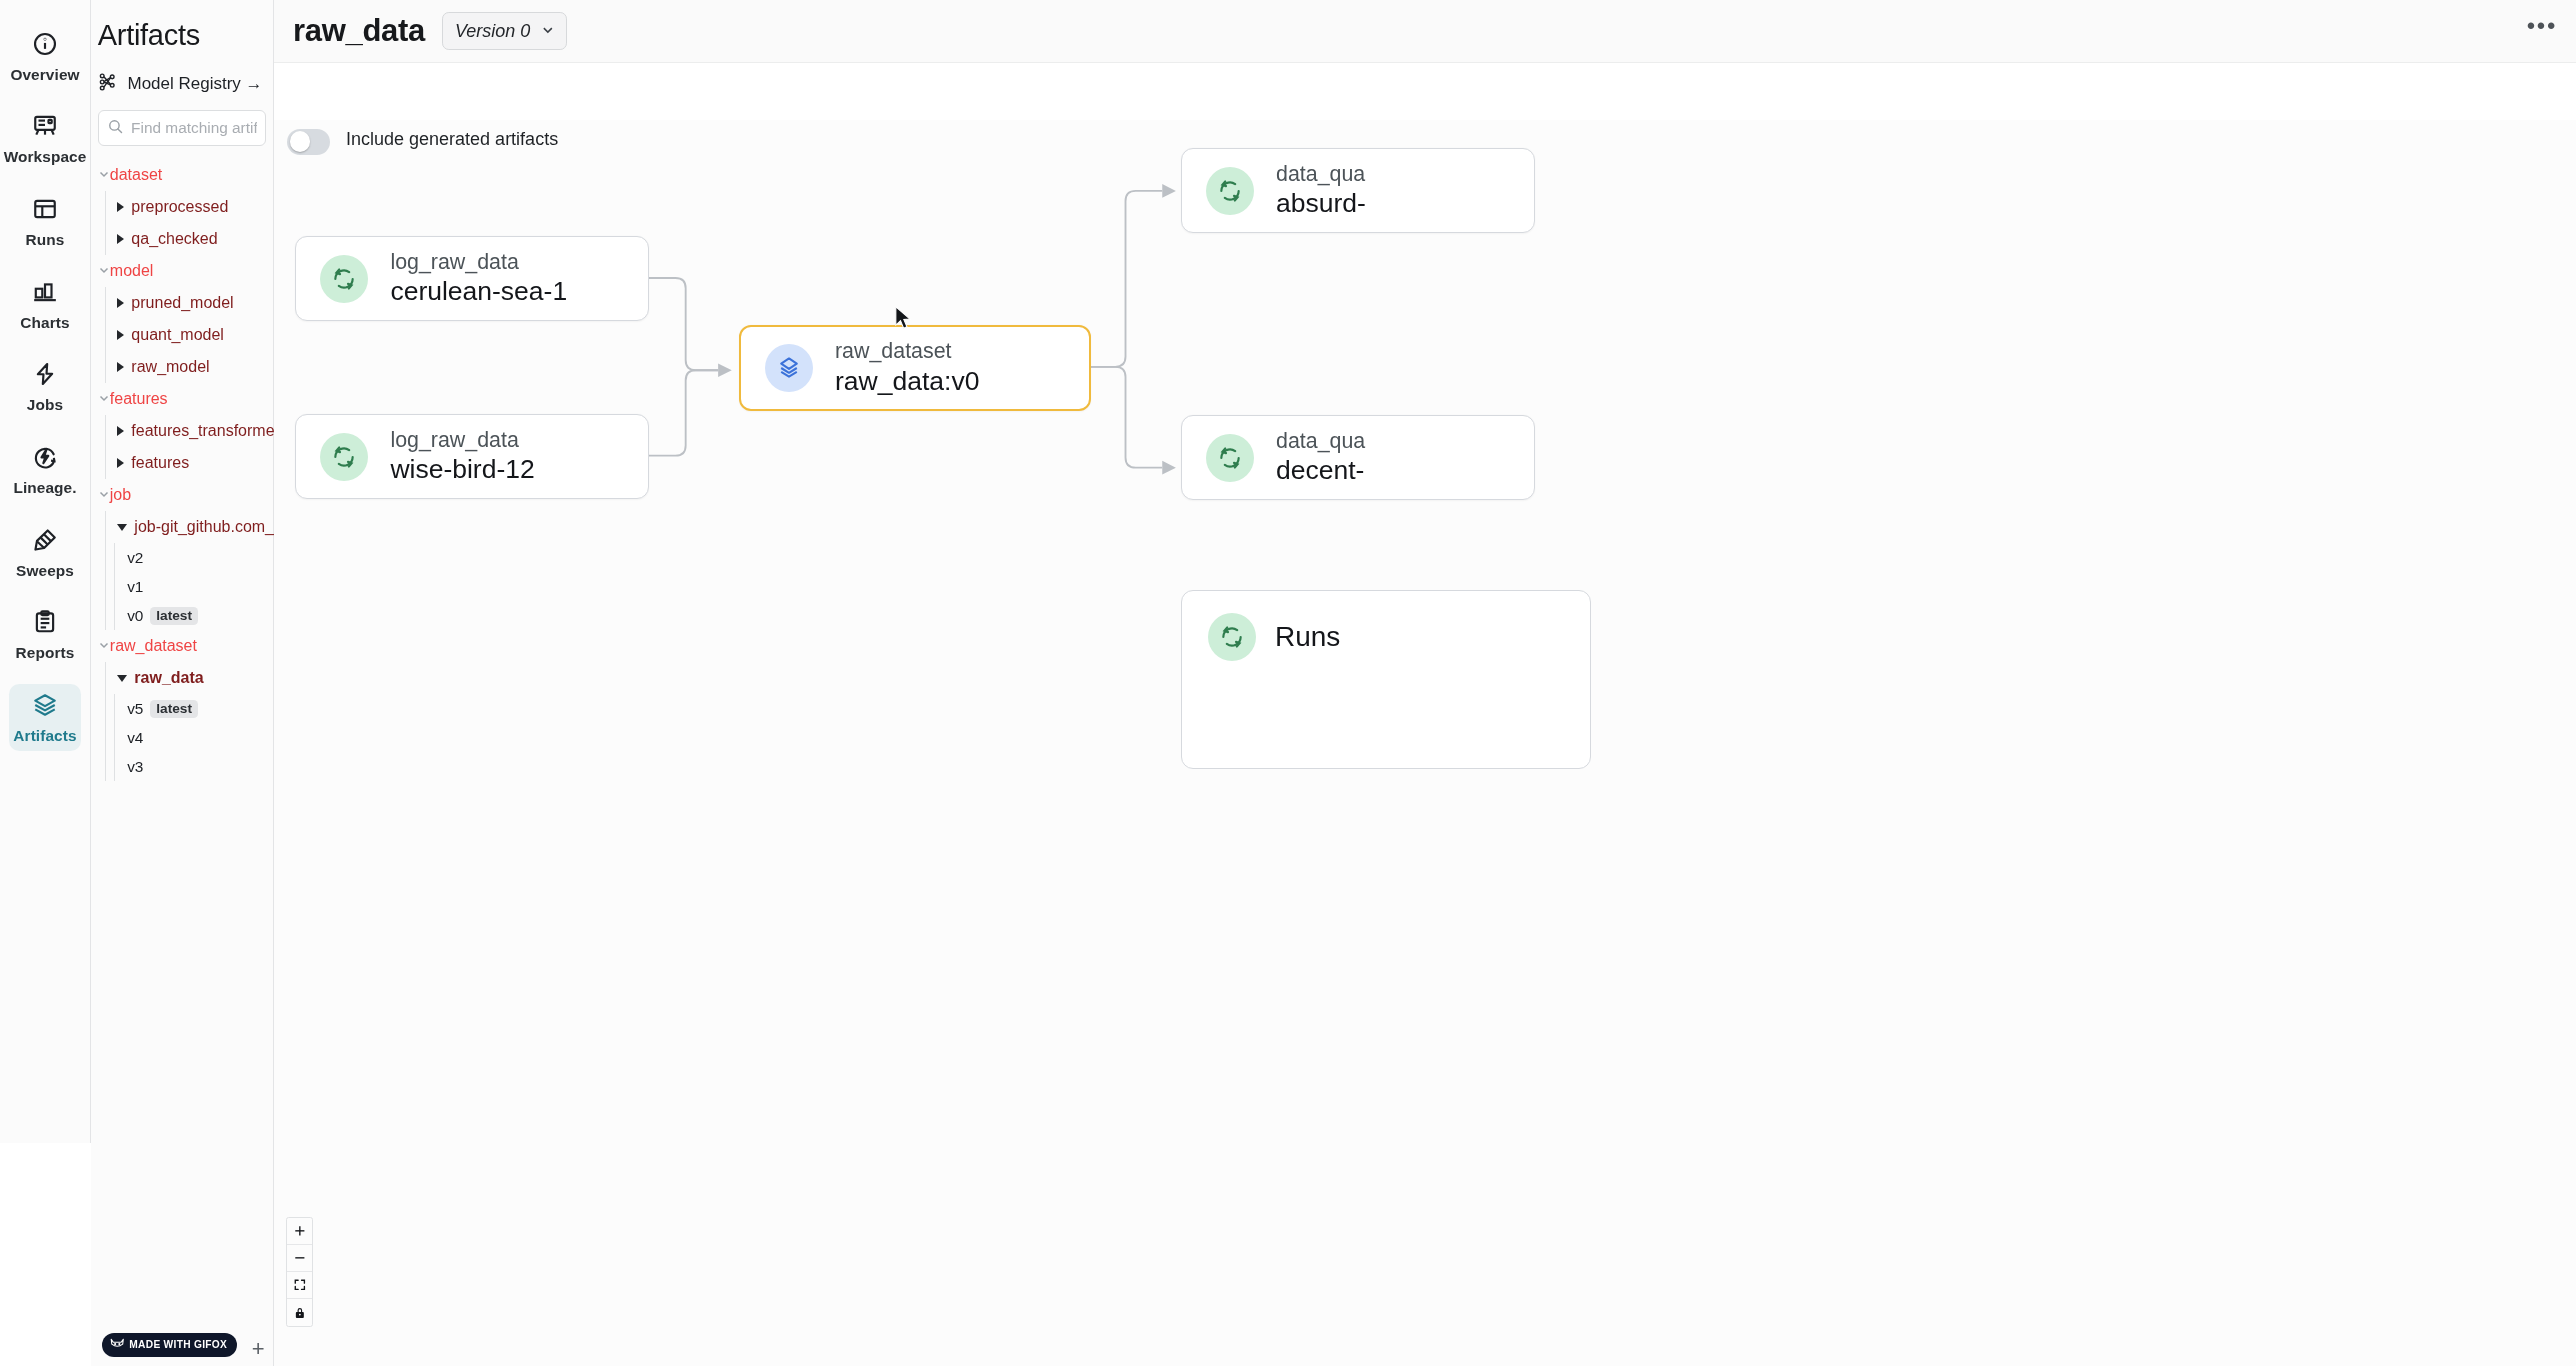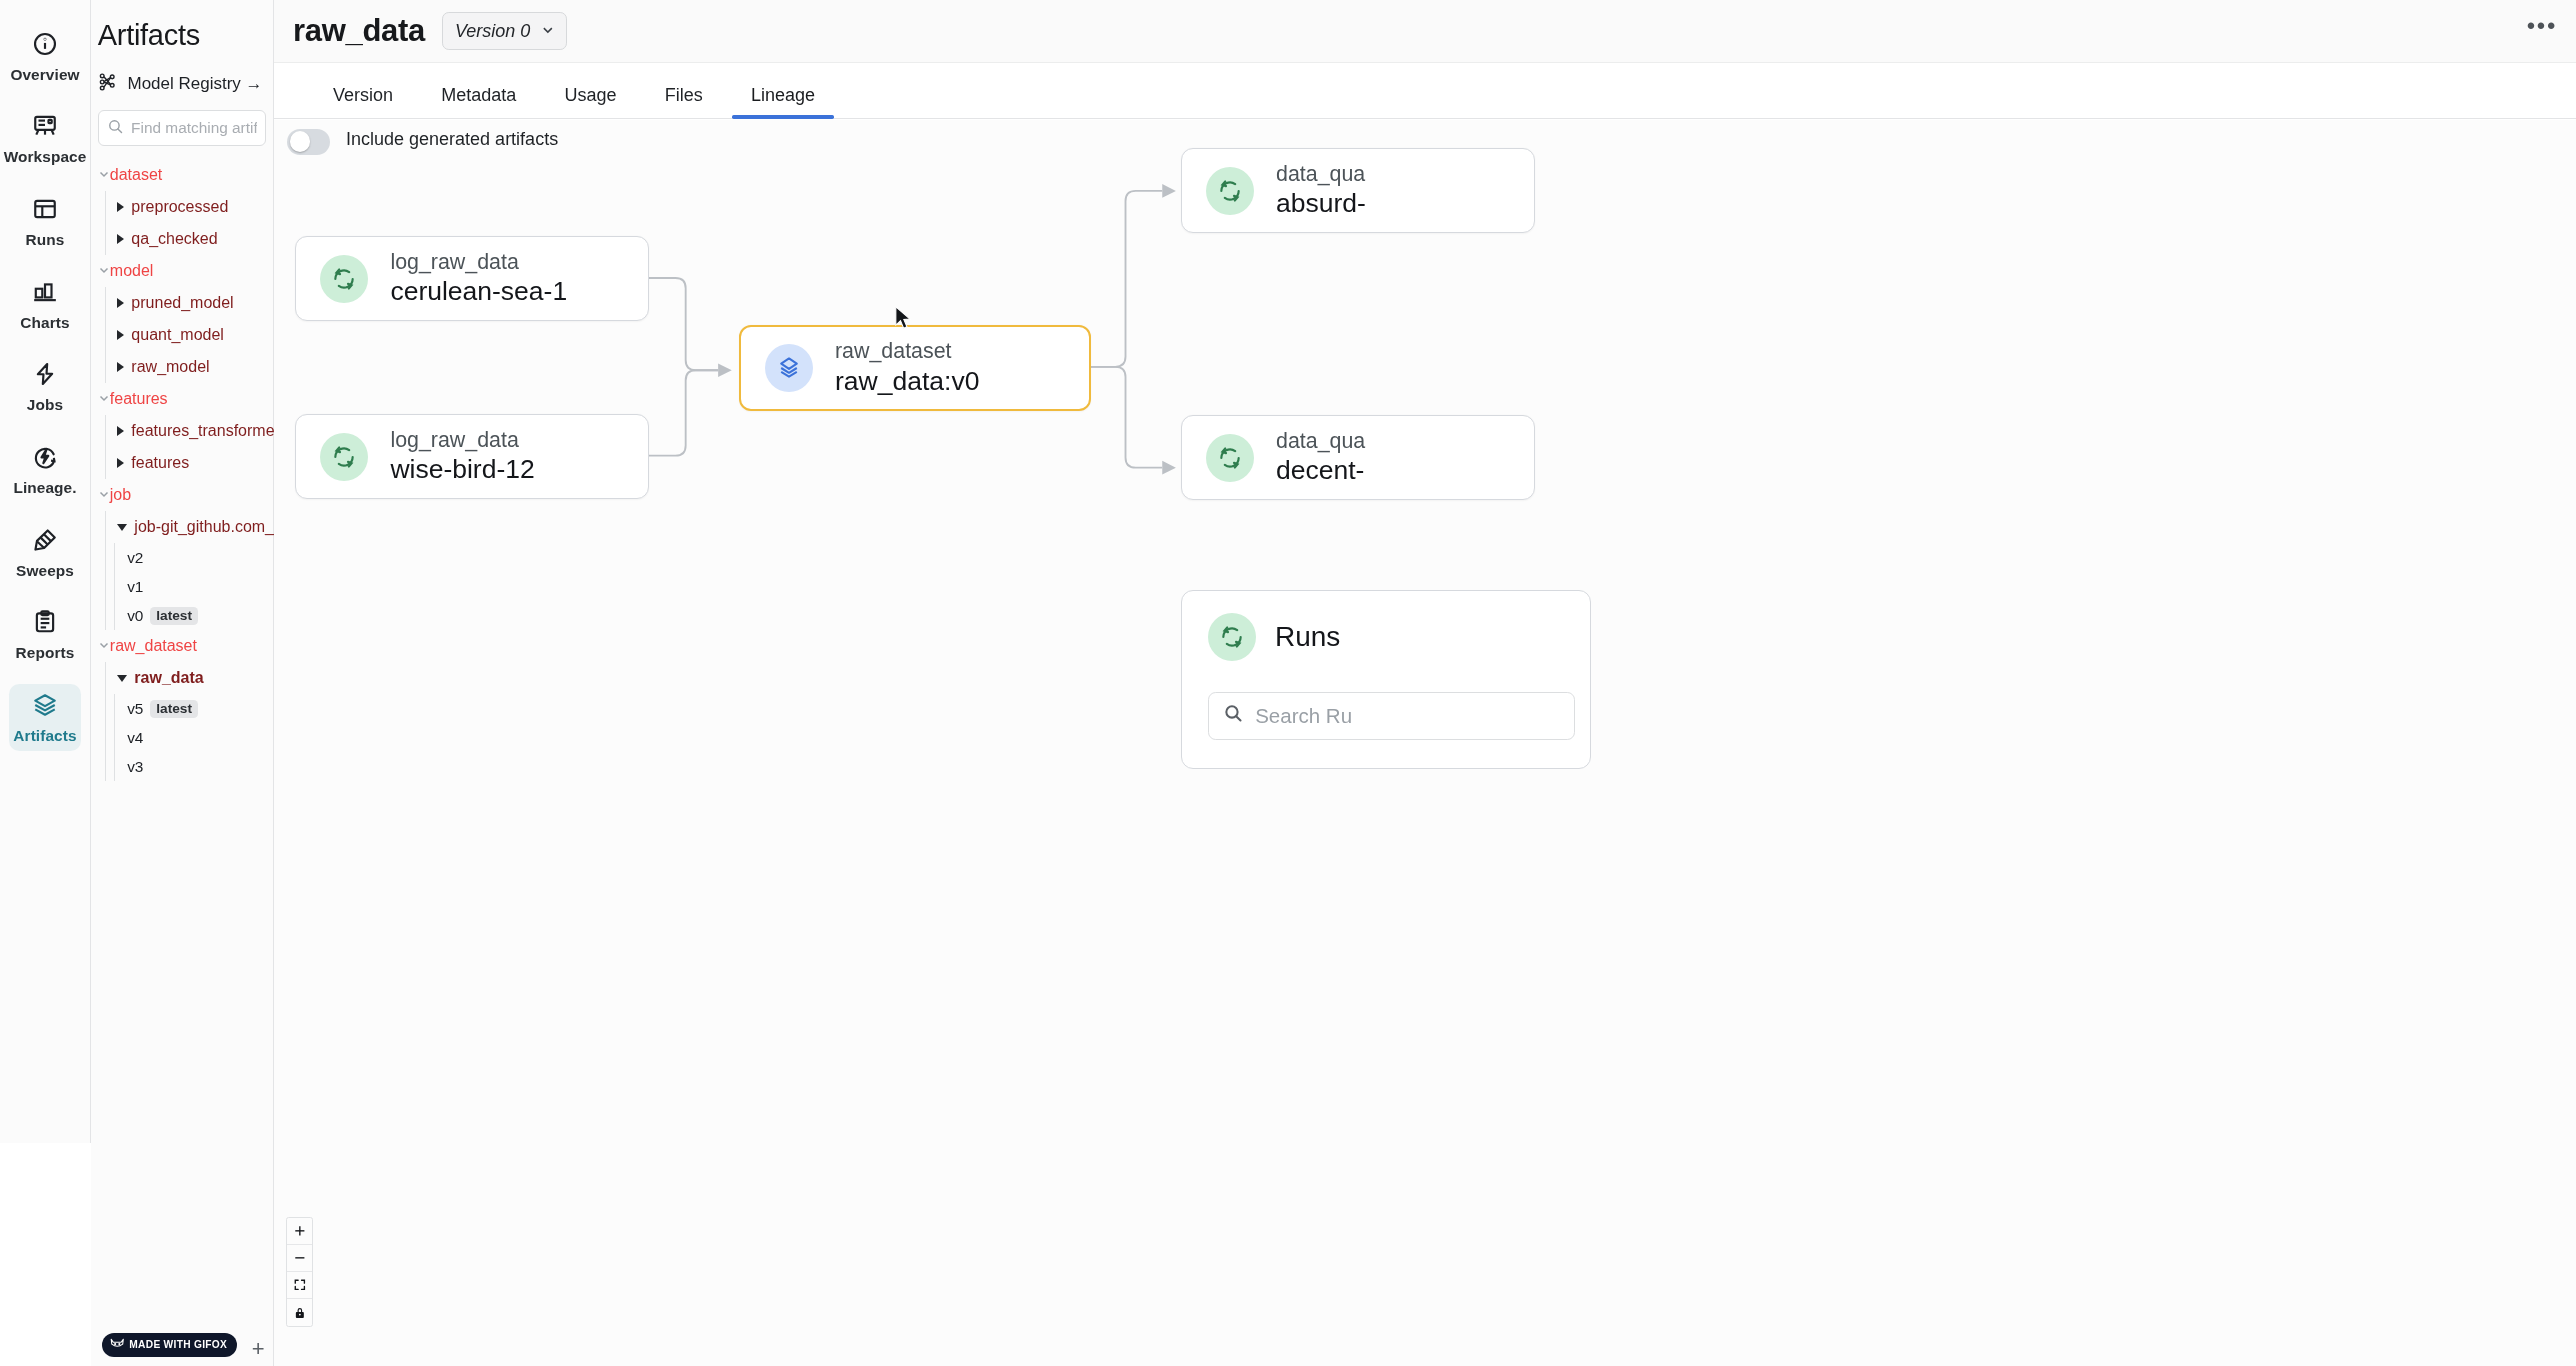--- a/index.html
+++ b/index.html
@@ -510,27 +510,20 @@
         <span>Version 0</span>
         <span>
           <svg width="13.7" height="13.7" viewBox="0 0 24 24" fill="none" stroke="#3a3f45" stroke-width="2.6">
               <polyline points="5,9 12,16 19,9"></polyline>
             </svg>
         </span>
       </div>
       <div class="dots-menu">•••</div>
     </header>
 
-    <nav class="tabs">
-      <div class="tab">Version</div>
-      <div class="tab">Metadata</div>
-      <div class="tab">Usage</div>
-      <div class="tab">Files</div>
-      <div class="tab active">Lineage</div>
-    </nav>
 
     <div class="canvas">
 
       <div class="toggle-row">
         <div class="switch">
           <div class="knob"></div>
         </div>
         <div class="toggle-label">Include generated artifacts</div>
       </div>
 
@@ -631,29 +624,20 @@
           <div class="node-ico ico-green">
             <svg width="26" height="26" viewBox="0 0 24 24" fill="none" stroke="#2f7d4e" stroke-width="2" stroke-linecap="round">
               <path d="M20 12 A8 8 0 0 1 7.2 18.3"></path>
                 <path d="M4 12 A8 8 0 0 1 16.8 5.7"></path>
               <polyline points="7.6,3.2 5.0,6.3 8.3,7.5"></polyline>
                 <polyline points="16.4,20.8 19.0,17.7 15.7,16.5"></polyline>
             </svg>
           </div>
           <div class="runs-title">Runs</div>
         </div>
-        <div class="runs-search">
-          <span>
-            <svg width="20.5" height="20.5" viewBox="0 0 24 24" fill="none" stroke="#5b6066" stroke-width="2.4">
-                <circle cx="10.5" cy="10.5" r="6.6"></circle>
-                <line x1="15.4" y1="15.4" x2="20.5" y2="20.5" stroke-linecap="round"></line>
-              </svg>
-          </span>
-          <span>Search Ru</span>
-        </div>
       </div>
 
       <div class="zoom-controls">
         <div class="zc-btn">
           <svg width="13.7" height="13.7" viewBox="0 0 24 24" stroke="#14161a" stroke-width="2.4">
               <line x1="12" y1="4" x2="12" y2="20"></line>
               <line x1="4" y1="12" x2="20" y2="12"></line>
             </svg>
         </div>
         <div class="zc-btn">

